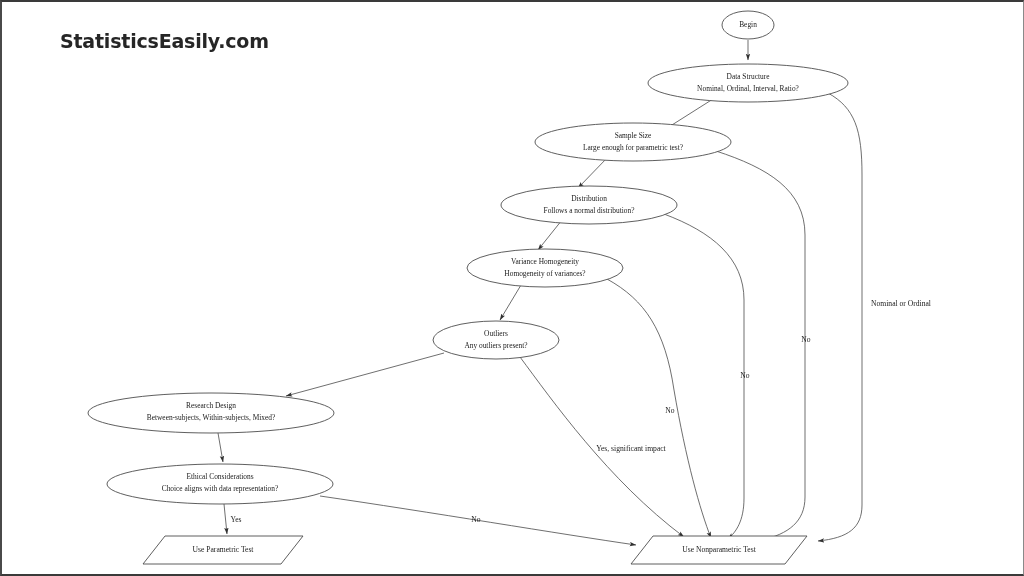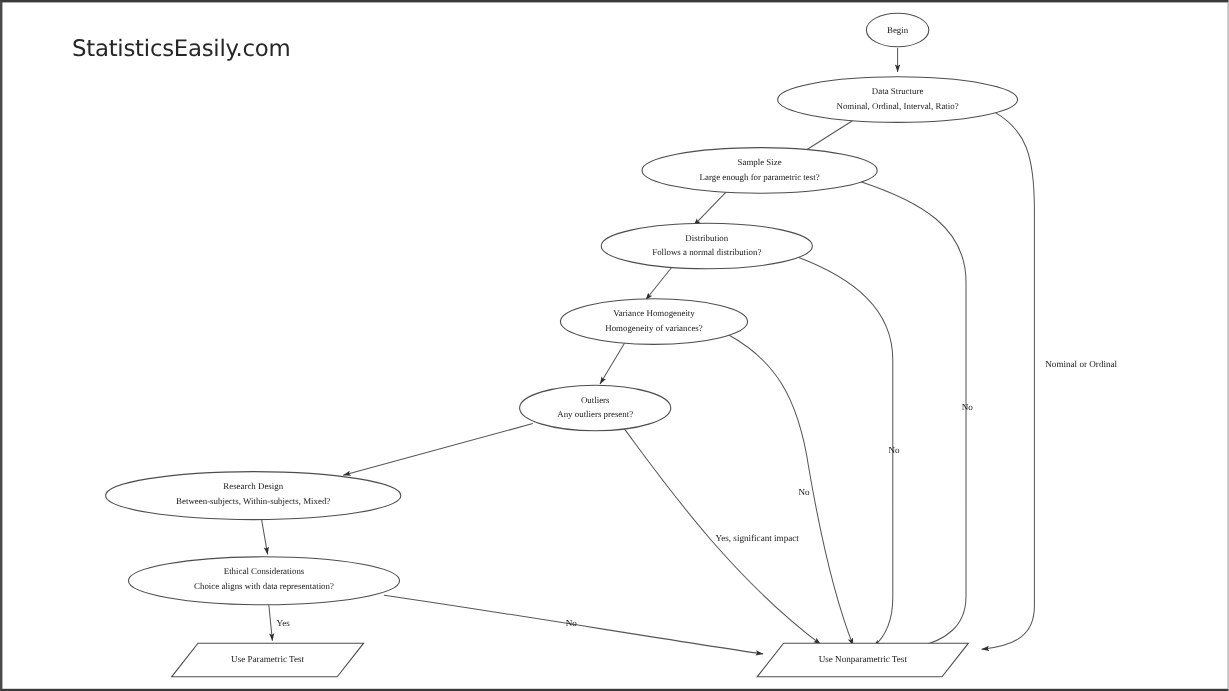--- a/index.html
+++ b/index.html
@@ -27,21 +27,21 @@
     border-bottom: 2px solid #3a3a3a;
     pointer-events: none;
     z-index: 50;
   }
   #watermark {
     position: absolute;
     left: 60px;
     top: 30px;
     font-family: "DejaVu Sans", sans-serif;
     font-size: 19px;
-    font-weight: 400;
+    font-weight: 700;
     color: #262626;
     letter-spacing: -0.2px;
     white-space: nowrap;
   }
   svg#flow {
     position: absolute;
     left: 0; top: 0;
     width: 1024px;
     height: 576px;
   }

